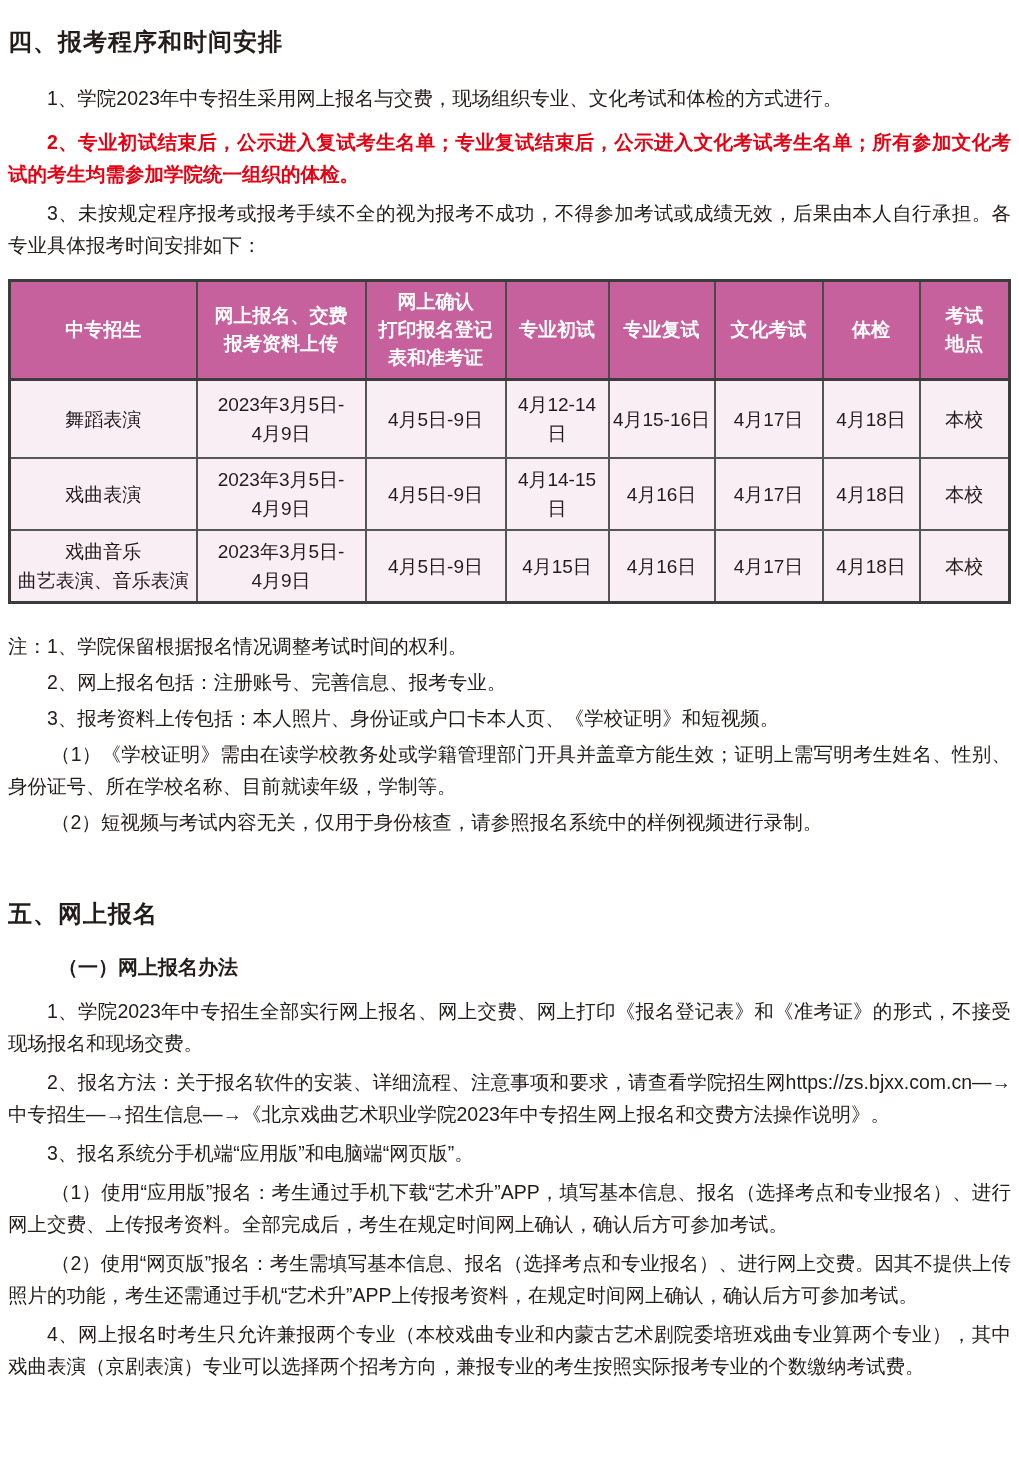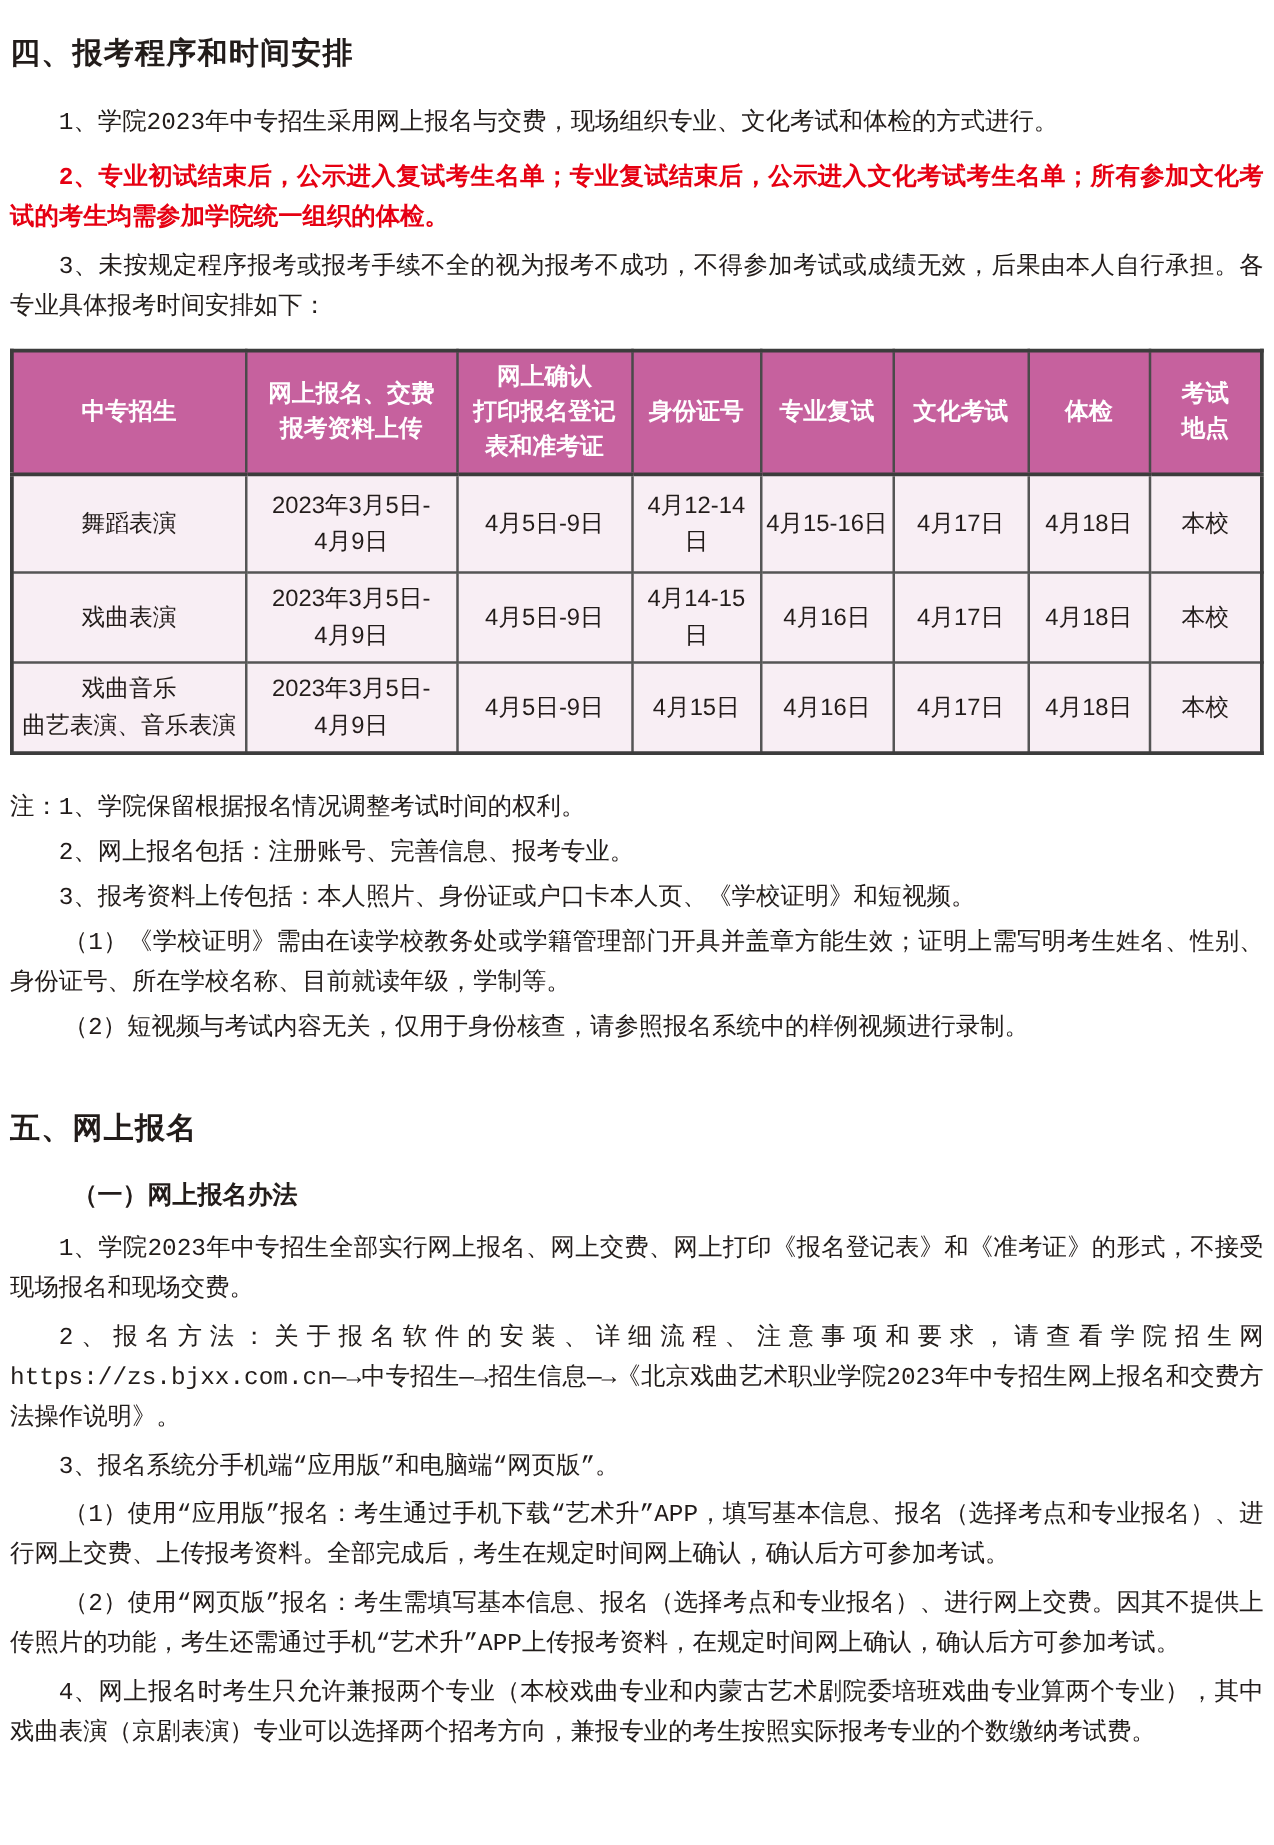--- a/index.html
+++ b/index.html
@@ -20,21 +20,20 @@
     color:#221c1a;
     letter-spacing:1px;
     font-family:Liberation Mono, monospace;
   }
   p.body-p{
     font-size:19.5px;
     line-height:32px;
     margin:7px 0;
     text-indent:2em;
     text-align:justify;
-    font-family:Liberation Mono, monospace;
   }
   p.red{
     color:#e60012;
     font-weight:bold;
     margin-top:12px;
   }
   table.schedule{
     width:1003px;
     border-collapse:collapse;
     table-layout:fixed;
@@ -66,21 +65,21 @@
     white-space:pre-line;
     color:#221c1a;
   }
   tr.r1 td{height:64px;}
   tr.r2 td{height:56px;}
   tr.r3 td{height:57px;}
   tr.r4 td{height:80px;}
   .notes p.body-p{margin:4px 0;}
   .note-first{text-indent:0 !important;}
   .note-sub{text-indent:2.2em !important;}
-  .sec5{margin-top:48px;}
+  .sec5{margin-top:60px;}
   h2.sub-heading{
     font-size:20px;
     font-weight:bold;
     margin:22px 0 14px 0;
     text-indent:2.5em;
   }
 </style>
 </head>
 <body>
 
@@ -104,21 +103,21 @@
         <col style="width:9.0%">
     </colgroup>
     <thead>
       <tr>
         <th>中专招生</th>
         <th>网上报名、交费
 报考资料上传</th>
         <th>网上确认
 打印报名登记
 表和准考证</th>
-        <th>身份证号</th>
+        <th>专业初试</th>
         <th>专业复试</th>
         <th>文化考试</th>
         <th>体检</th>
         <th>考试
 地点</th>
       </tr>
     </thead>
     <tbody>
       <tr class="r1">
         <td>舞蹈表演</td>

